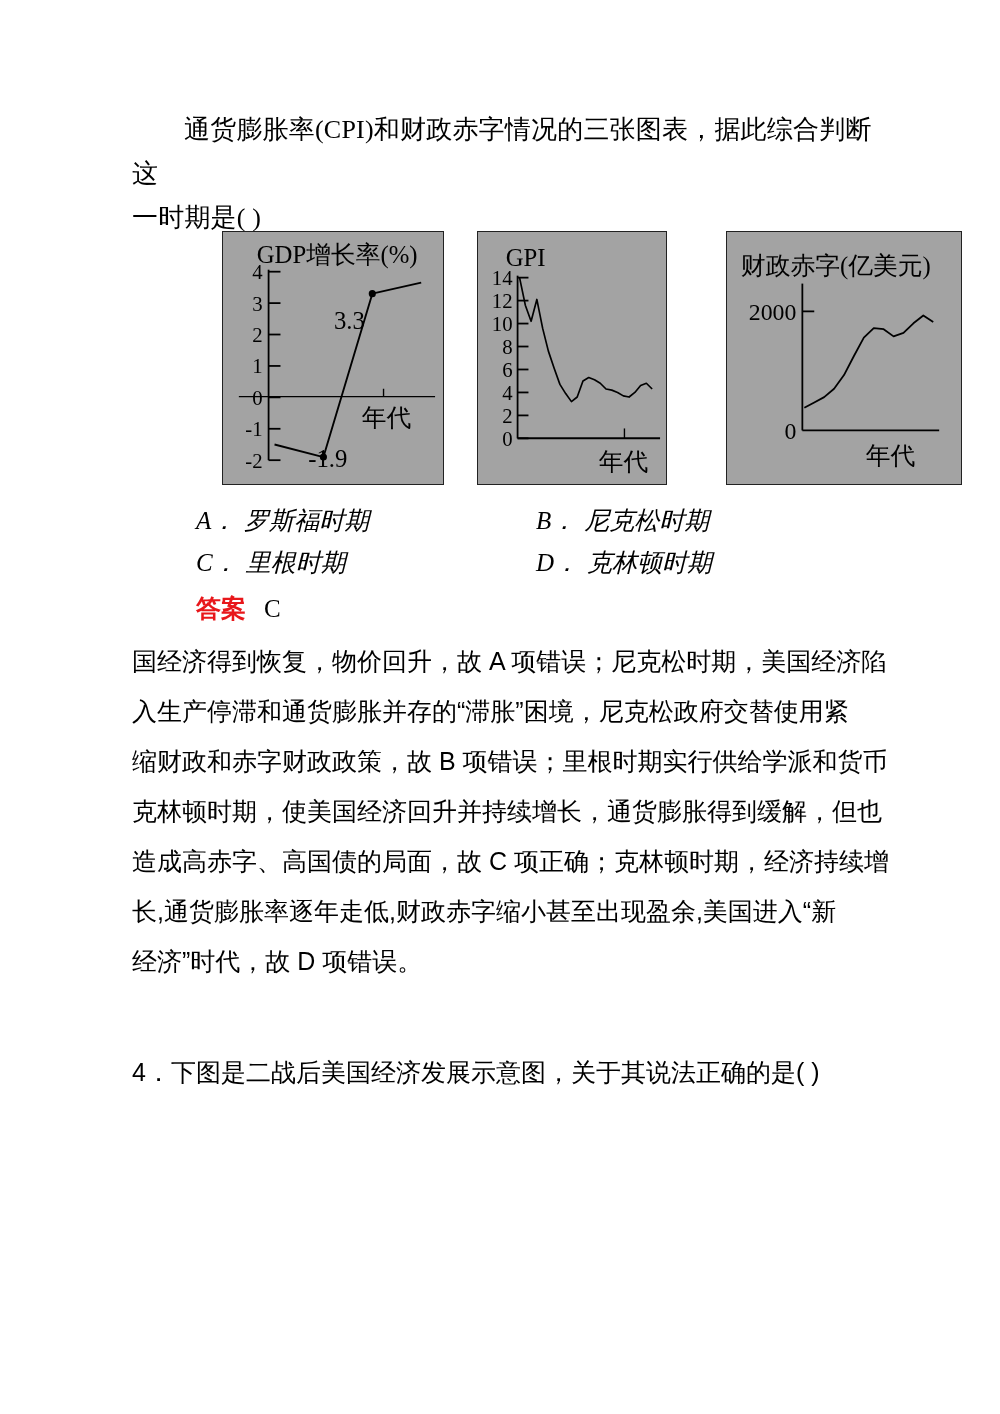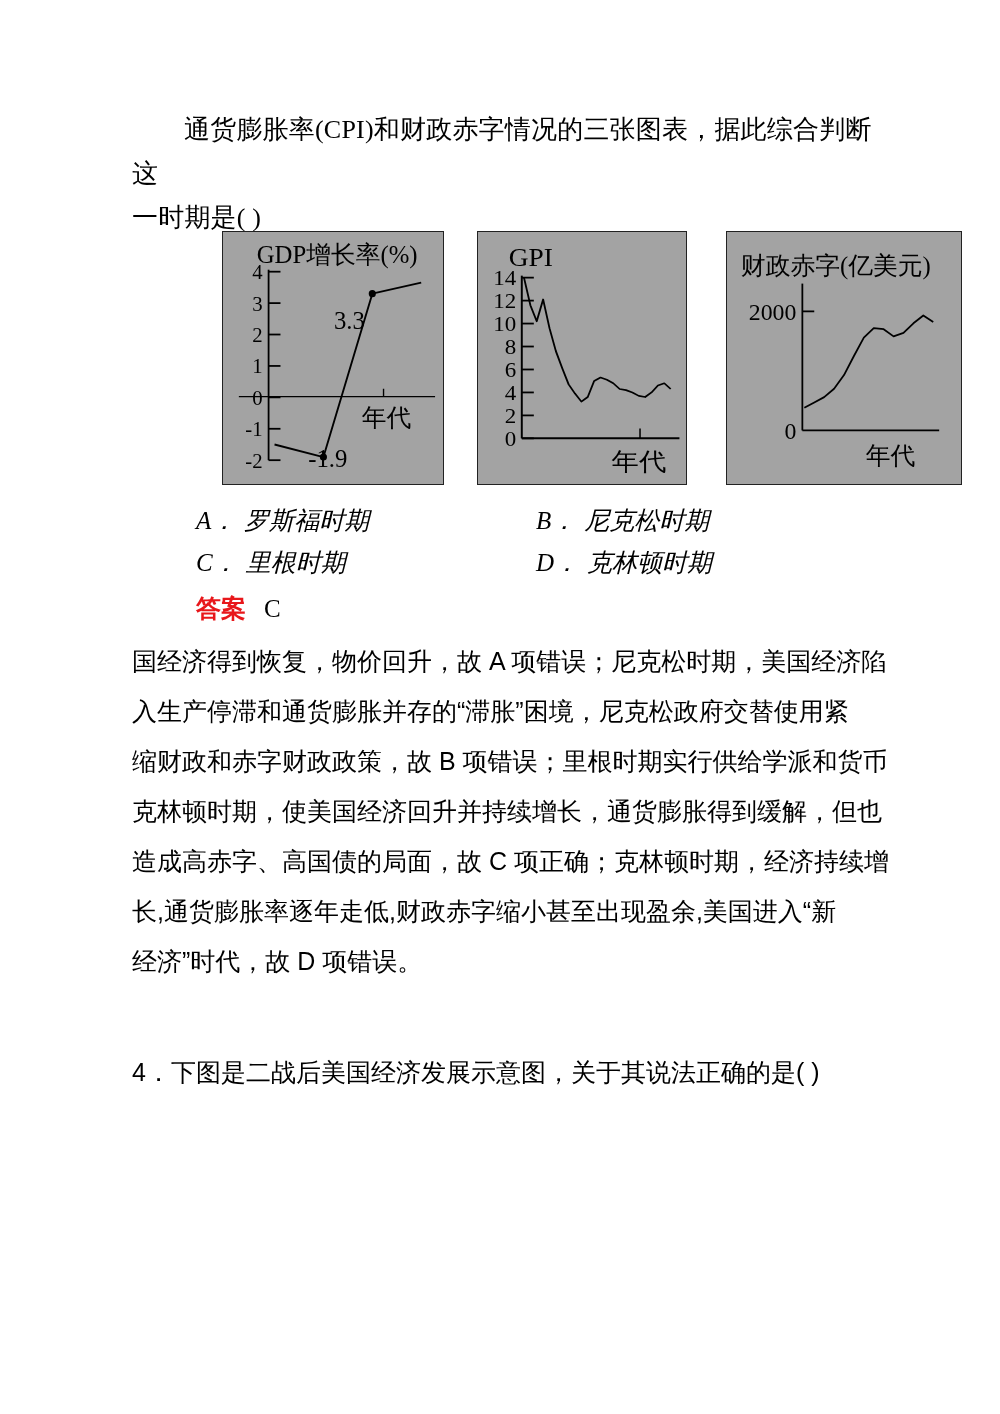--- a/index.html
+++ b/index.html
@@ -46,21 +46,21 @@
   .chart-box {
     position: absolute;
     top: 0;
     border: 1.6px solid #222;
     background: #a3a3a3;
     box-sizing: border-box;
     height: 254px;
     margin-top: 7px;
   }
   #chart-box-1 { left: 0px;   width: 222px; }
-  #chart-box-2 { left: 255px; width: 210px; }
+  #chart-box-2 { left: 255px; width: 190px; }
   #chart-box-3 { left: 504px; width: 236px; }
 
   .chart-svg { display: block; width: 100%; height: 100%; }
 
   
   .options {
     position: absolute;
     left: 196px;
     top: 500px;
     width: 700px;

